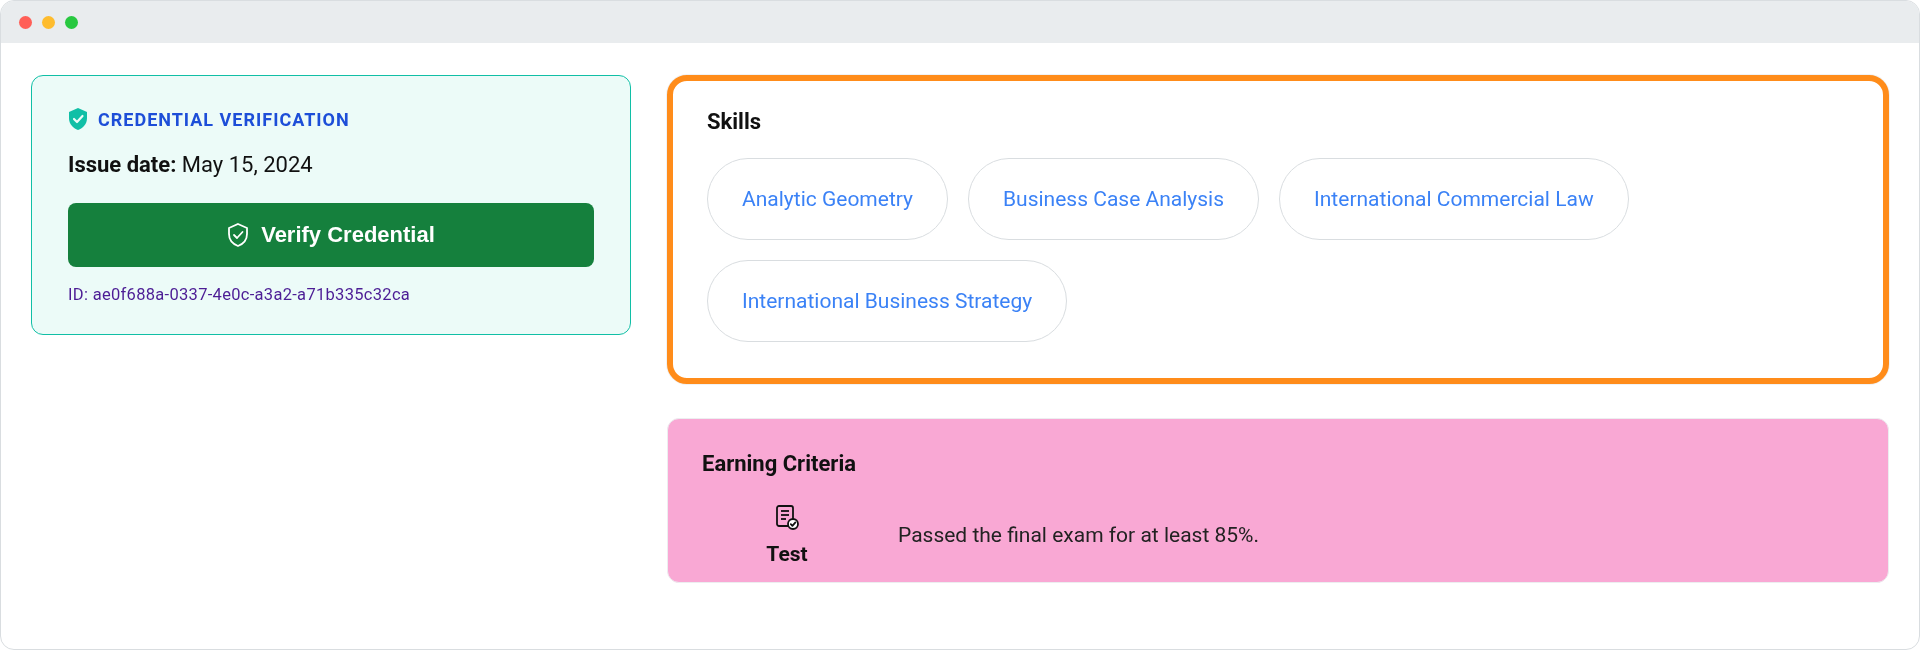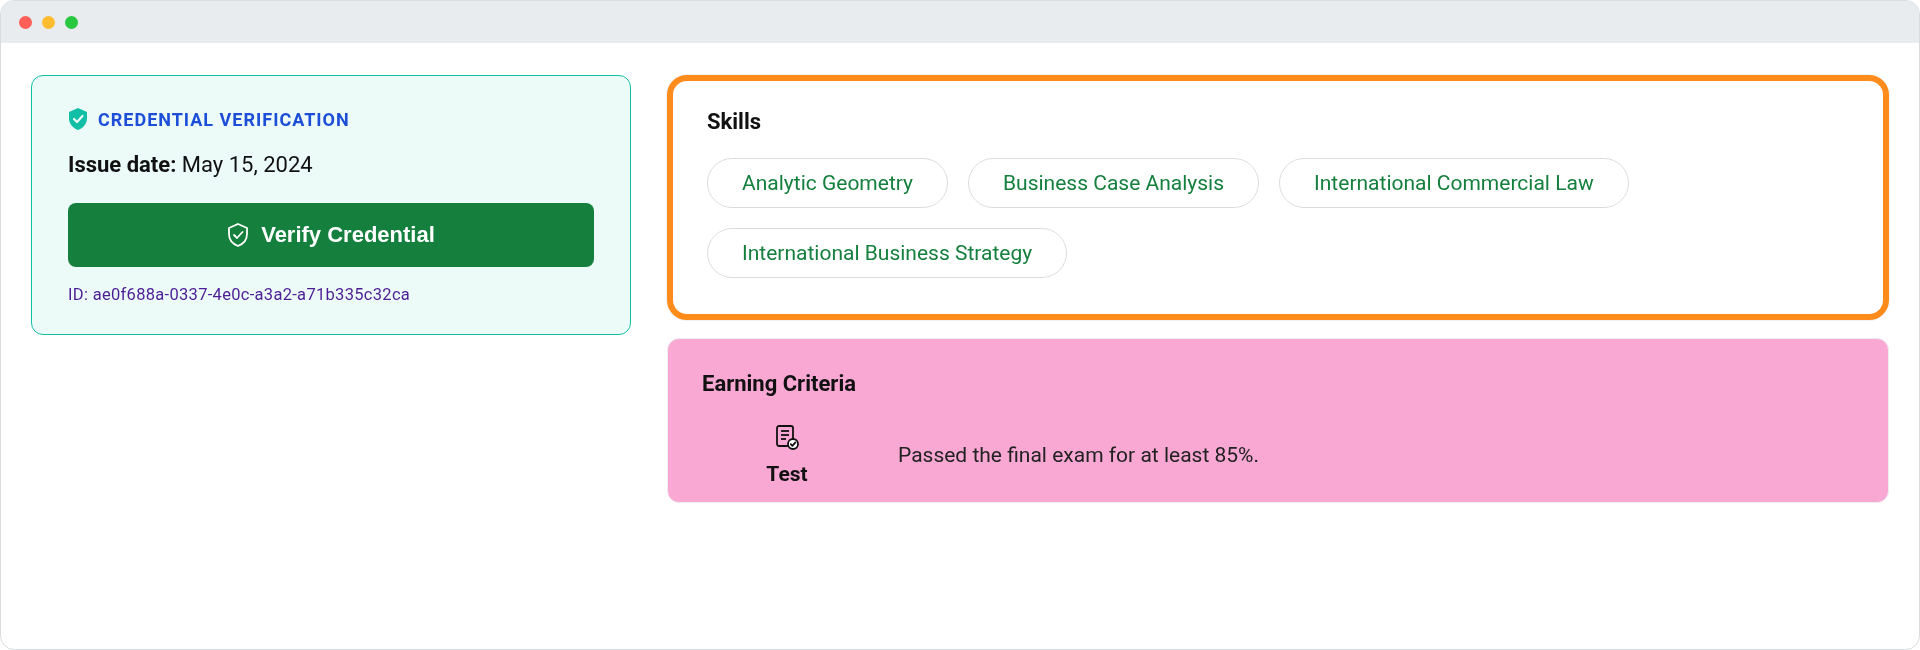--- a/index.html
+++ b/index.html
@@ -28,34 +28,34 @@
   .issue-label { font-weight: 700; }
   .verify-btn {
     display: flex; align-items: center; justify-content: center; gap: 12px;
     width: 100%; height: 64px; border: none; border-radius: 8px;
     background: #15803d; color: #fff; font-size: 22px; font-weight: 600;
     cursor: pointer; margin-bottom: 18px;
   }
   .id-line { color: #4c1d95; font-size: 16.5px; letter-spacing: .3px; }
 
   
-  .right-col { flex: 1; display: flex; flex-direction: column; gap: 18px; }
+  .right-col { flex: 1; display: flex; flex-direction: column; gap: 34px; }
 
   .skills-panel {
     border: 6px solid #ff8c1a;
     border-radius: 20px;
     padding: 28px 34px 36px 34px;
     background: #fff;
     box-shadow: 0 0 0 1px #f0f2f4;
   }
   .panel-heading { font-size: 22px; font-weight: 700; margin-bottom: 24px; }
   .skill-chips { display: flex; flex-wrap: wrap; gap: 20px; }
   .chip {
     border: 1px solid #d9dde0; border-radius: 999px;
-    padding: 12px 34px; font-size: 21px; color: #15803d; background: #fff;
+    padding: 28px 34px; font-size: 21px; color: #3b82f6; background: #fff;
     cursor: pointer;
   }
 
   .criteria-panel {
     border: 1px solid #eceef0; border-radius: 12px;
     padding: 32px 34px 16px 34px; background: #f9a8d4;
   }
   .criteria-row { display: flex; align-items: center; gap: 26px; margin-top: 28px; }
   .criteria-type { display: flex; align-items: center; gap: 12px; width: 170px; flex-direction: column; }
   .criteria-type-label { font-size: 21px; font-weight: 700; }

